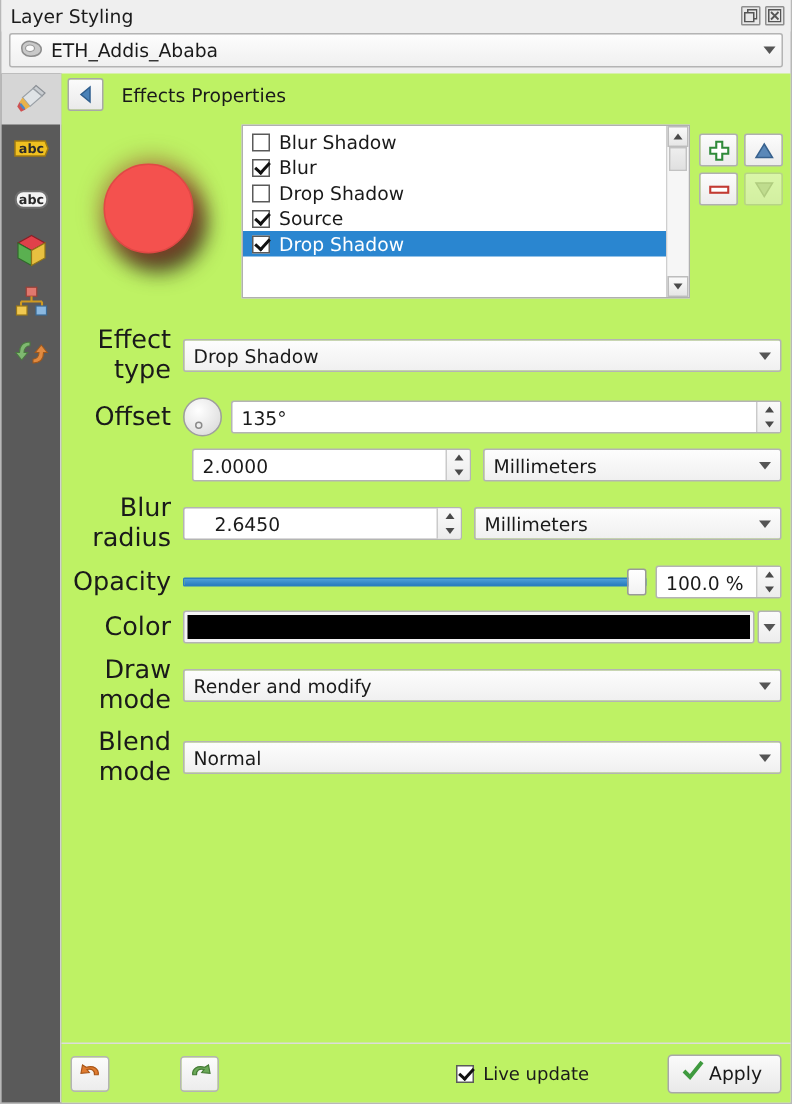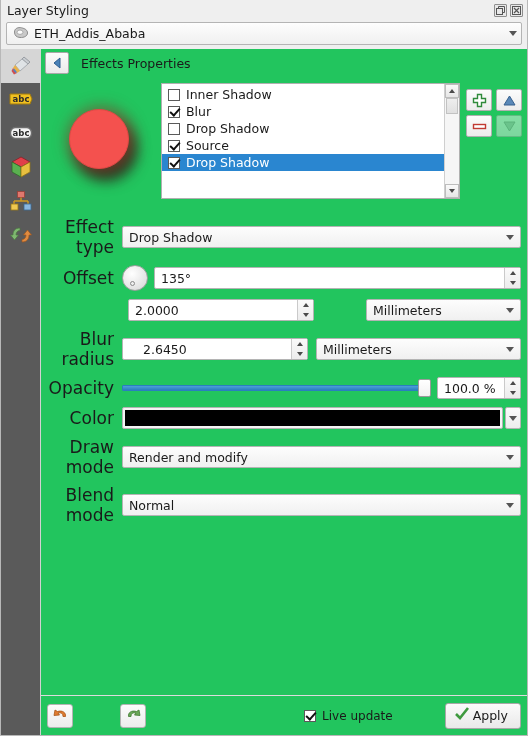--- a/index.html
+++ b/index.html
@@ -68,21 +68,21 @@
   .sbitem {
     height: 34px; width: 40px;
     display: flex; align-items: center; justify-content: center;
     cursor: pointer;
   }
   .sbitem.active { background: #d6d6d6; }
 
   #content {
     flex: 1 1 auto; min-width: 0;
     display: flex; flex-direction: column;
-    background: #22c55e;
+    background: #bef264;
   }
 
   
   #effhead {
     height: 28px; flex: 0 0 auto;
     display: flex; align-items: center;
     padding-left: 4px;
   }
   #backbtn {
     width: 24px; height: 22px;
@@ -227,21 +227,21 @@
     background: radial-gradient(circle at 38% 32%, #ffffff, #e2e2e2 70%, #cfcfcf 100%);
     border: 1px solid #9e9e9e;
     position: relative; margin-right: 6px;
     cursor: pointer;
   }
   #dial .notch {
     position: absolute; left: 7px; top: 15px;
     width: 5px; height: 5px; border-radius: 50%;
     border: 1px solid #8a8a8a; background: #efefef;
   }
-  .indent { margin-left: 81px; gap: 44px; }
+  .indent { margin-left: 81px; }
 
   
   #slider {
     flex: 1 1 auto; height: 22px; position: relative;
     display: flex; align-items: center; margin-right: 6px; cursor: pointer;
   }
   #sgroove {
     position: absolute; left: 0; right: 0; height: 6px;
     background: linear-gradient(#4d9fd8, #2a7fc0);
     border: 1px solid #2a7fc0; border-radius: 1px;
@@ -405,21 +405,21 @@
           <div id="shadow"></div>
           <div id="glow"></div>
           <div id="ball"></div>
         </div>
 
         <div id="listwrap">
           <div id="efflist">
             <div id="listitems">
               <div class="effrow">
                 <span class="cb"></span>
-                <span>Inner Shadow</span>
+                <span>Blur Shadow</span>
               </div>
               <div class="effrow">
                 <span class="cb on"></span>
                 <span>Blur</span>
               </div>
               <div class="effrow">
                 <span class="cb"></span>
                 <span>Drop Shadow</span>
               </div>
               <div class="effrow">

